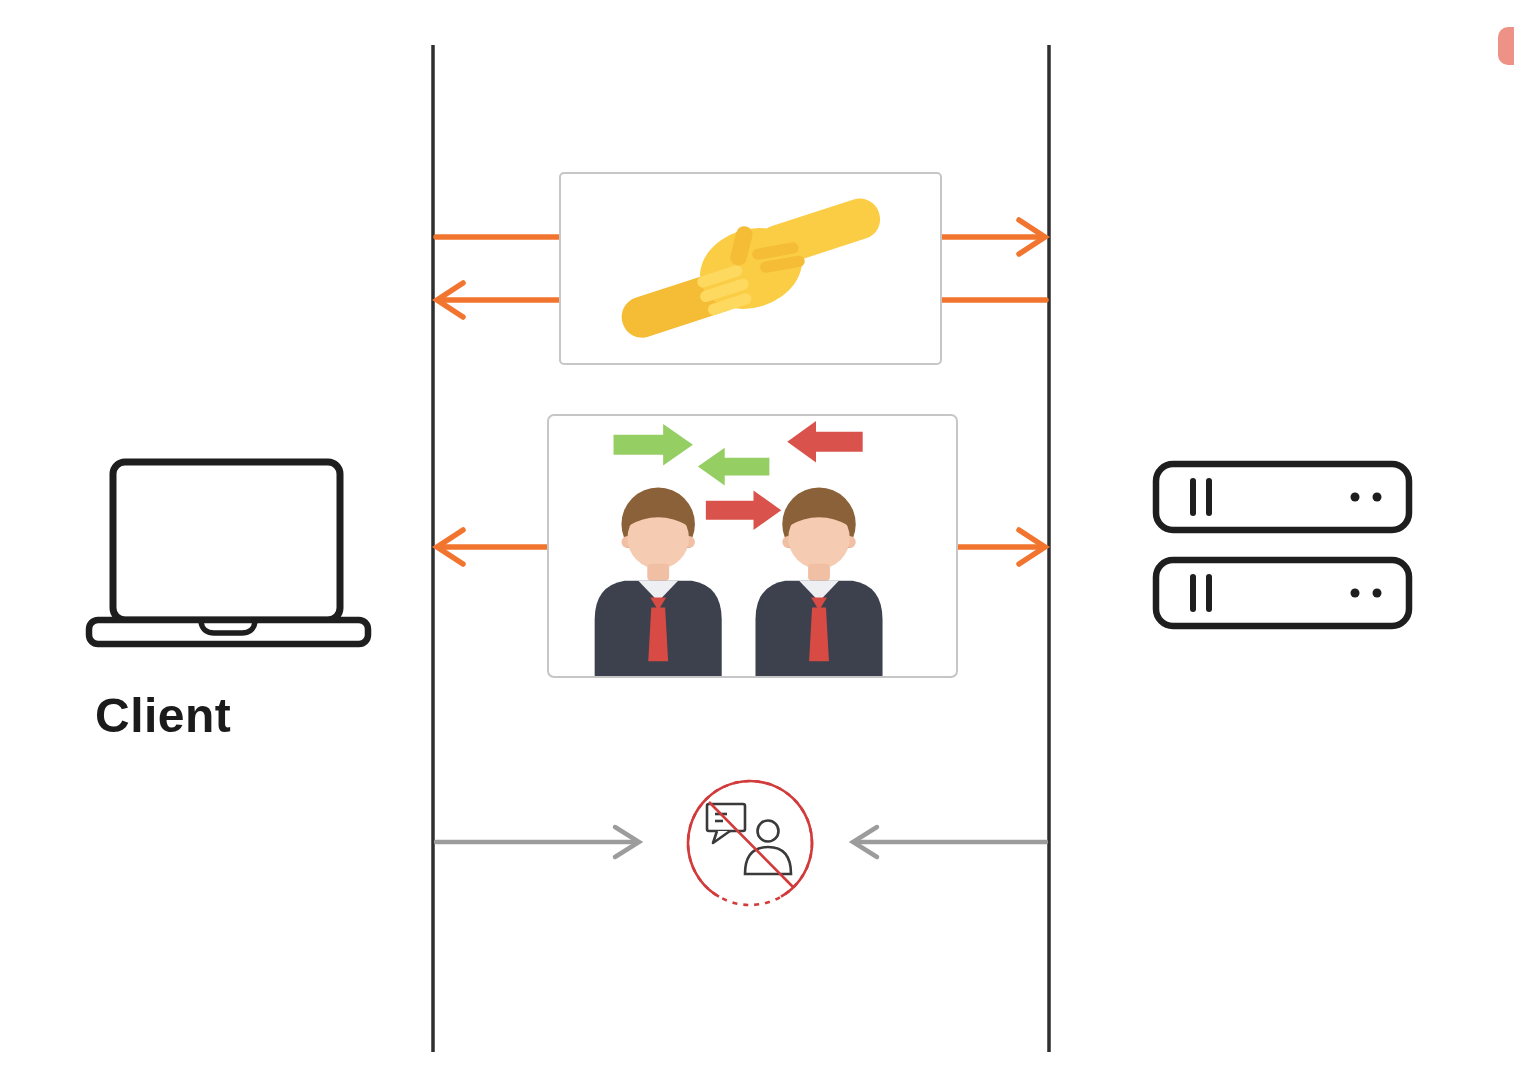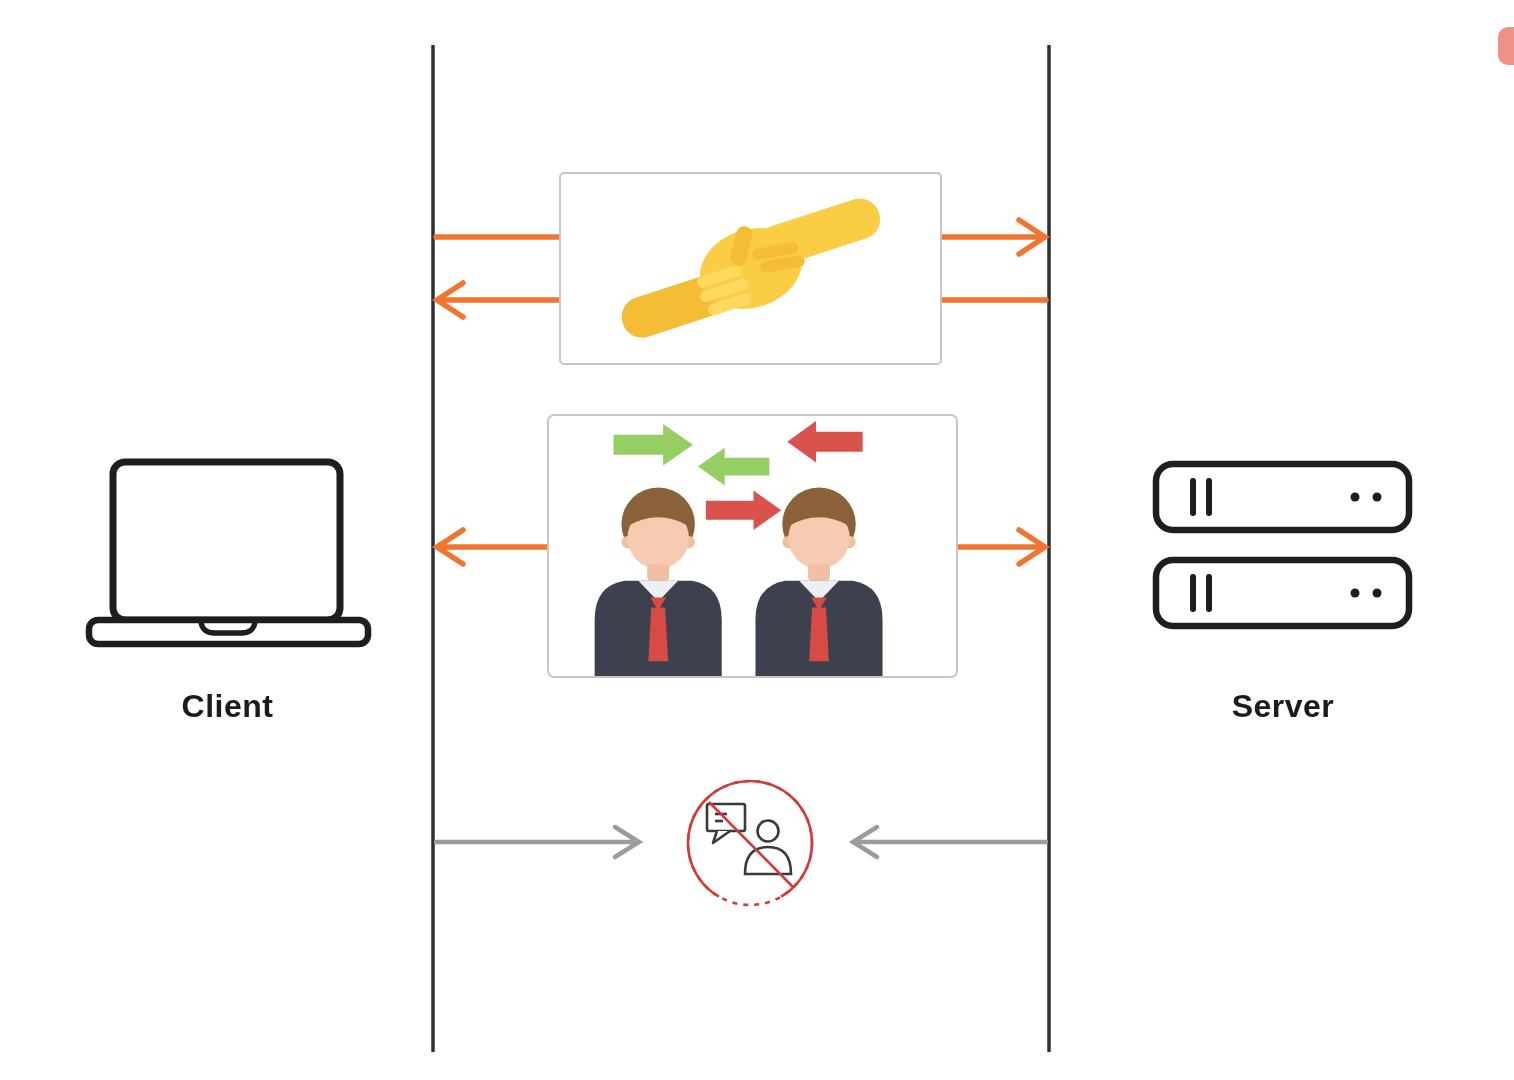--- a/index.html
+++ b/index.html
@@ -19,22 +19,22 @@
     border-radius:5px;
     z-index:2;
     display:flex;align-items:center;justify-content:center;
     box-sizing:border-box;
   }
   .box-handshake{left:559px;top:172px;width:383px;height:193px;}
   .box-exchange{left:547px;top:414px;width:411px;height:264px;border-radius:7px;overflow:hidden;}
   .entity{position:absolute;z-index:2;}
   .entity-label{
     position:absolute;z-index:2;
-    font-weight:700;font-size:32px;color:#1b1b1b;
-    text-align:center;letter-spacing:0.5px;
+    font-weight:700;font-size:48px;color:#1b1b1b;
+    text-align:left;letter-spacing:0.5px;
   }
   .client-label{left:95px;top:688px;width:265px;}
   .server-label{left:1158px;top:688px;width:250px;}
   .prohibit{position:absolute;left:683px;top:776px;width:134px;height:134px;z-index:2;}
   .corner-artifact{
     position:absolute;left:1498px;top:27px;width:20px;height:38px;
     background:#ee9186;border-radius:10px 0 0 10px;z-index:3;
   }
 </style>
 </head>
@@ -166,17 +166,16 @@
     </g>
     <g>
       <rect x="6" y="102" width="253" height="66" rx="17" fill="#ffffff" stroke="#1e1e1e" stroke-width="6.5"></rect>
       <line x1="43" y1="119" x2="43" y2="151" stroke="#1e1e1e" stroke-width="6" stroke-linecap="round"></line>
       <line x1="59" y1="119" x2="59" y2="151" stroke="#1e1e1e" stroke-width="6" stroke-linecap="round"></line>
       <circle cx="205" cy="135" r="4.5" fill="#1e1e1e"></circle>
       <circle cx="227" cy="135" r="4.5" fill="#1e1e1e"></circle>
     </g>
   </svg>
 
-  <div class="entity-label server-label">Server</div>
 
   <div class="corner-artifact"></div>
 
 </div>
 
 </body></html>

